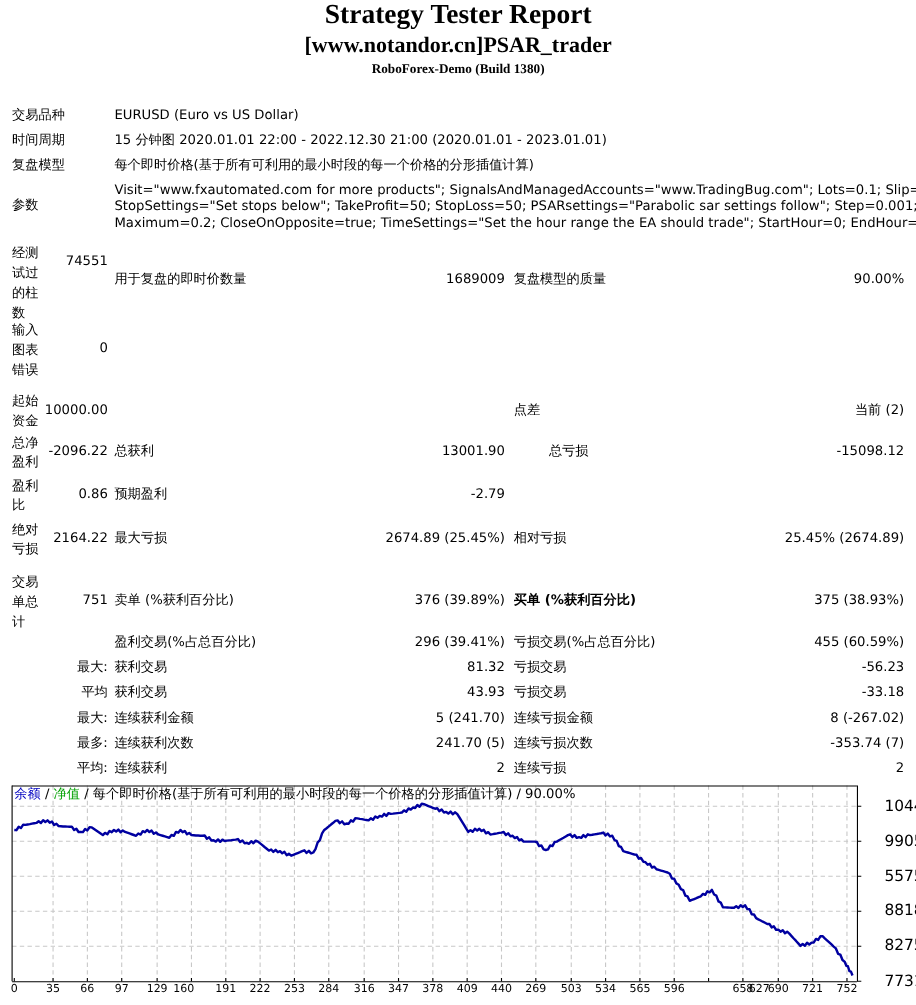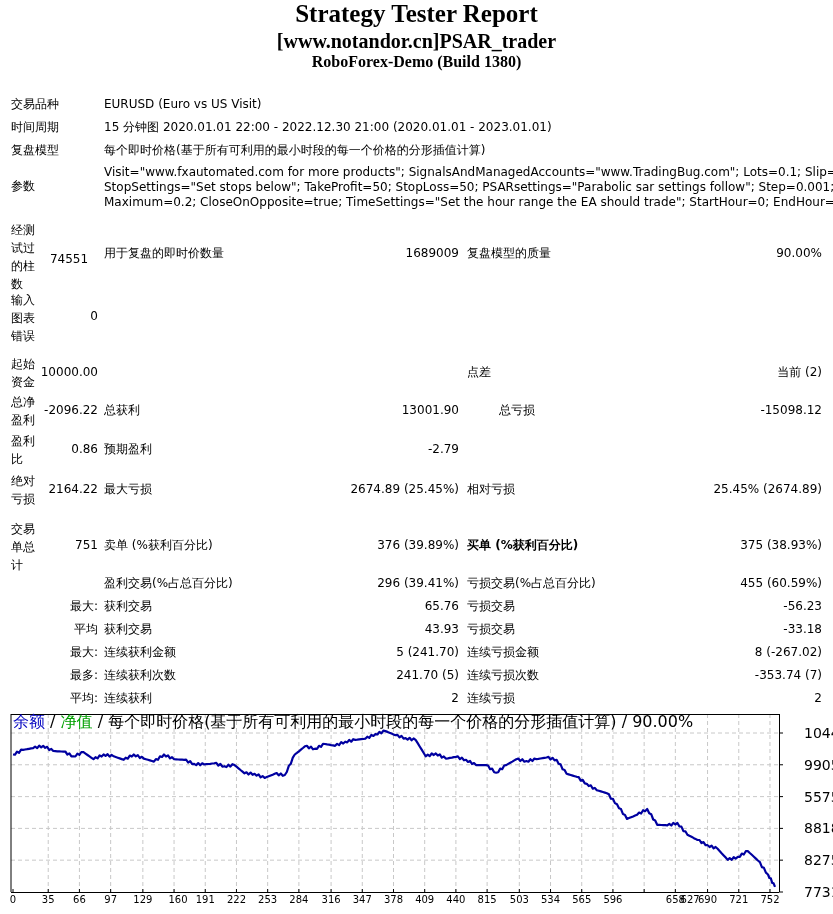--- a/index.html
+++ b/index.html
@@ -1,54 +1,54 @@
 <!DOCTYPE html>
 <html><head>
 <meta charset="utf-8">
 <style>
   html, body { margin: 0; padding: 0; background: #ffffff; }
   body { width: 833px; height: 914px; position: relative; overflow: hidden; font-family: "DejaVu Sans", "Liberation Sans", sans-serif; color: #000; }
   .hdr { text-align: center; font-family: "Liberation Serif", "DejaVu Serif", serif; font-weight: bold; }
   .hdr .t1 { position: absolute; left: 0; width: 833px; top: -1px; font-size: 25px; line-height: 30px; }
   .hdr .t2 { position: absolute; left: 0; width: 833px; top: 29px; font-size: 20px; line-height: 24px; }
-  .hdr .t3 { position: absolute; left: 0; width: 833px; top: 54px; font-size: 16px; line-height: 16px; }
+  .hdr .t3 { position: absolute; left: 0; width: 833px; top: 54px; font-size: 12px; line-height: 16px; }
   .cell { position: absolute; font-size: 12px; line-height: 16px; white-space: nowrap; }
   .r { text-align: right; }
   .lbl1 { left: 11px; width: 30px; white-space: normal; word-break: break-all; line-height: 18px; }
   #chart-wrap { position: absolute; left: 0; top: 712px; width: 833px; height: 202px; }
   #chart-svg { position: absolute; left: 0; top: 0; }
-  .chart-caption { position: absolute; left: 13px; top: 3px; font-size: 16px; line-height: 13px; white-space: nowrap; }
+  .chart-caption { position: absolute; left: 13px; top: 3px; font-size: 12px; line-height: 13px; white-space: nowrap; }
   .axis-y { position: absolute; left: 786px; font-size: 14px; line-height: 12px; margin-left: 18px; }
   .axis-x { position: absolute; top: 182px; font-size: 10px; line-height: 12px; transform: translateX(-50%); }
 </style>
 </head>
 <body>
 
 <div class="hdr">
   <div class="t1">Strategy Tester Report</div>
   <div class="t2">[www.notandor.cn]PSAR_trader</div>
   <div class="t3">RoboForex-Demo (Build 1380)</div>
 </div>
 
 <div class="cell" style="left:11px;top:96px;">交易品种</div>
-<div class="cell" style="left:104px;top:96px;">EURUSD (Euro vs US Visit)</div>
+<div class="cell" style="left:104px;top:96px;">EURUSD (Euro vs US Dollar)</div>
 
 <div class="cell" style="left:11px;top:119px;">时间周期</div>
 <div class="cell" style="left:104px;top:119px;">15 分钟图 2020.01.01 22:00 - 2022.12.30 21:00 (2020.01.01 - 2023.01.01)</div>
 
 <div class="cell" style="left:11px;top:142px;">复盘模型</div>
 <div class="cell" style="left:104px;top:142px;">每个即时价格(基于所有可利用的最小时段的每一个价格的分形插值计算)</div>
 
 <div class="cell" style="left:11px;top:178px;">参数</div>
 <div class="cell" style="left:104px;top:164px;">Visit="www.fxautomated.com for more products"; SignalsAndManagedAccounts="www.TradingBug.com"; Lots=0.1; Slip=5;</div>
 <div class="cell" style="left:104px;top:179px;">StopSettings="Set stops below"; TakeProfit=50; StopLoss=50; PSARsettings="Parabolic sar settings follow"; Step=0.001;</div>
 <div class="cell" style="left:104px;top:194px;">Maximum=0.2; CloseOnOpposite=true; TimeSettings="Set the hour range the EA should trade"; StartHour=0; EndHour=23;</div>
 
 <div class="cell lbl1" style="top:221px;">经测试过的柱数</div>
-<div class="cell r" style="left:40px;width:58px;top:251px;text-align:center;">74551</div>
+<div class="cell r" style="left:40px;width:58px;top:229px;">74551</div>
 <div class="cell" style="left:104px;top:245px;">用于复盘的即时价数量</div>
 <div class="cell r" style="left:380px;width:79px;top:245px;">1689009</div>
 <div class="cell" style="left:467px;top:245px;">复盘模型的质量</div>
 <div class="cell r" style="left:700px;width:122px;top:245px;">90.00%</div>
 
 <div class="cell lbl1" style="top:291px;">输入图表错误</div>
 <div class="cell r" style="left:40px;width:58px;top:308px;">0</div>
 
 <div class="cell lbl1" style="top:355px;">起始资金</div>
 <div class="cell r" style="left:40px;width:58px;top:364px;">10000.00</div>
@@ -81,21 +81,21 @@
 <div class="cell" style="left:467px;top:537px;font-weight:bold;">买单 (%获利百分比)</div>
 <div class="cell r" style="left:680px;width:142px;top:537px;">375 (38.93%)</div>
 
 <div class="cell" style="left:104px;top:575px;">盈利交易(%占总百分比)</div>
 <div class="cell r" style="left:320px;width:139px;top:575px;">296 (39.41%)</div>
 <div class="cell" style="left:467px;top:575px;">亏损交易(%占总百分比)</div>
 <div class="cell r" style="left:680px;width:142px;top:575px;">455 (60.59%)</div>
 
 <div class="cell r" style="left:40px;width:58px;top:598px;">最大:</div>
 <div class="cell" style="left:104px;top:598px;">获利交易</div>
-<div class="cell r" style="left:320px;width:139px;top:598px;">65.76</div>
+<div class="cell r" style="left:320px;width:139px;top:598px;">81.32</div>
 <div class="cell" style="left:467px;top:598px;">亏损交易</div>
 <div class="cell r" style="left:680px;width:142px;top:598px;">-56.23</div>
 
 <div class="cell r" style="left:40px;width:58px;top:621px;">平均</div>
 <div class="cell" style="left:104px;top:621px;">获利交易</div>
 <div class="cell r" style="left:320px;width:139px;top:621px;">43.93</div>
 <div class="cell" style="left:467px;top:621px;">亏损交易</div>
 <div class="cell r" style="left:680px;width:142px;top:621px;">-33.18</div>
 
 <div class="cell r" style="left:40px;width:58px;top:644px;">最大:</div>
@@ -194,31 +194,31 @@
       <div class="axis-y" style="top: 78.6117px;">5575</div>
       <div class="axis-y" style="top: 46.7766px;">9905</div>
       <div class="axis-y" style="top: 15px;">10448</div>
     </div>
   <div id="x-labels">
       <div class="axis-x" style="left: 13px;">0</div>
       <div class="axis-x" style="left: 48.2312px;">35</div>
       <div class="axis-x" style="left: 79.4359px;">66</div>
       <div class="axis-x" style="left: 110.641px;">97</div>
       <div class="axis-x" style="left: 142.852px;">129</div>
-      <div class="axis-x" style="left: 178px;">160</div>
+      <div class="axis-x" style="left: 167px;">160</div>
       <div class="axis-x" style="left: 205.262px;">191</div>
       <div class="axis-x" style="left: 236.466px;">222</div>
       <div class="axis-x" style="left: 267.671px;">253</div>
       <div class="axis-x" style="left: 298.876px;">284</div>
       <div class="axis-x" style="left: 331.087px;">316</div>
       <div class="axis-x" style="left: 362.292px;">347</div>
       <div class="axis-x" style="left: 393.497px;">378</div>
       <div class="axis-x" style="left: 424.701px;">409</div>
       <div class="axis-x" style="left: 455.906px;">440</div>
-      <div class="axis-x" style="left: 487.111px;">815</div>
+      <div class="axis-x" style="left: 487.111px;">269</div>
       <div class="axis-x" style="left: 519.322px;">503</div>
       <div class="axis-x" style="left: 550.527px;">534</div>
       <div class="axis-x" style="left: 581.732px;">565</div>
       <div class="axis-x" style="left: 612.937px;">596</div>
       <div class="axis-x" style="left: 644.141px; margin-left: 46px;">627</div>
       <div class="axis-x" style="left: 675.346px;">658</div>
       <div class="axis-x" style="left: 707.557px;">690</div>
       <div class="axis-x" style="left: 738.762px;">721</div>
       <div class="axis-x" style="left: 769.967px;">752</div>
     </div>

